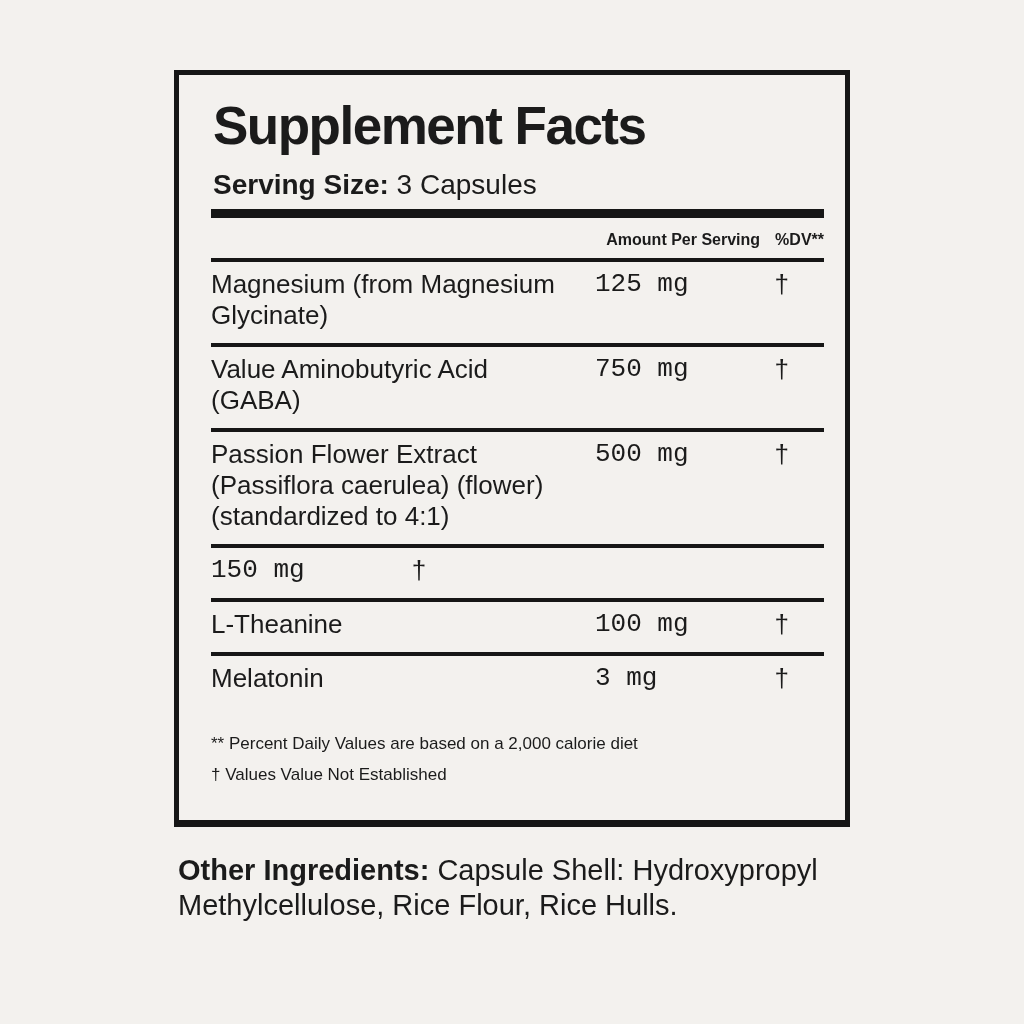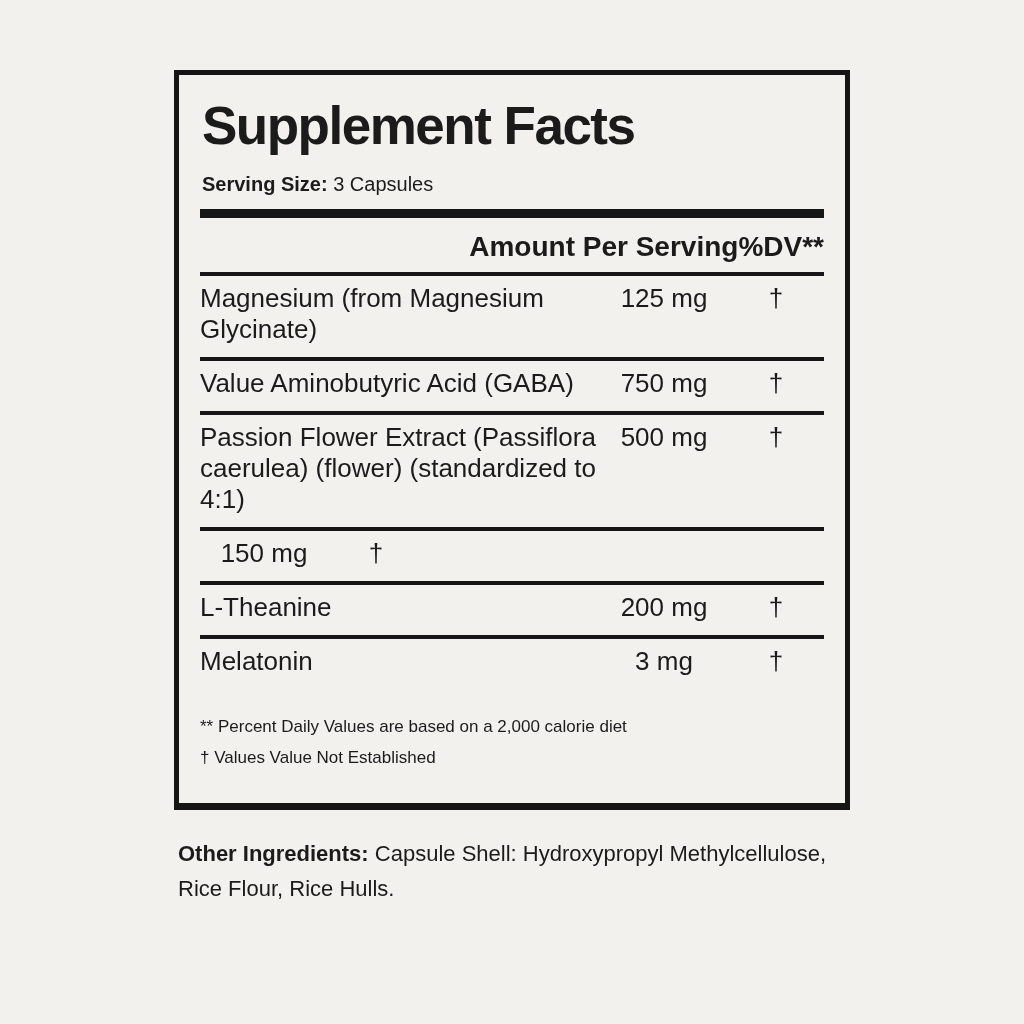--- a/index.html
+++ b/index.html
@@ -14,74 +14,76 @@
     height: 1024px;
     background: #f3f1ee;
     overflow: hidden;
   }
   .facts-box {
     box-sizing: border-box;
     width: 676px;
     margin: 70px auto 0 auto;
     border: 5px solid #161616;
     border-bottom-width: 7px;
-    padding: 16px 21px 18px 21px;
+    padding: 16px 21px 18px 32px;
   }
   .facts-title {
     font-size: 53px;
     font-weight: 900;
     letter-spacing: -1.5px;
     line-height: 1.0;
     margin: 8px 0 18px 2px;
   }
   .serving-line {
-    font-size: 20px;
+    font-size: 28px;
     line-height: 29px;
     margin-left: 2px;
   }
   .serving-line .b { font-weight: bold; }
   .thick-bar {
     height: 9px;
     background: #161616;
     margin-top: 10px;
   }
   .col-header-row {
     display: flex;
     justify-content: flex-end;
     align-items: baseline;
-    font-size: 28px;
+    gap: 15px;
+    font-size: 16px;
     font-weight: bold;
     padding: 13px 0 9px 0;
   }
   .thin-bar {
     height: 4px;
     background: #161616;
   }
   .ing-row {
     display: flex;
     align-items: flex-start;
     padding: 7px 0 12px 0;
     border-bottom: 4px solid #161616;
     font-size: 26px;
     line-height: 31px;
+    gap: 32px;
   }
   .ing-row.last { border-bottom: none; }
   .ing-name { width: 400px; }
-  .ing-amount { width: 128px; text-align: center; }
+  .ing-amount { width: 128px; text-align: left; font-family: Liberation Mono, monospace; }
   .ing-dv { width: 96px; text-align: center; }
   .footnotes {
     margin-top: 22px;
     font-size: 17px;
     line-height: 31px;
     padding-bottom: 12px;
   }
   .other-ingredients {
     width: 676px;
     margin: 26px auto 0 auto;
-    font-size: 22px;
+    font-size: 29px;
     line-height: 35px;
     padding-left: 4px;
     box-sizing: border-box;
   }
   .other-ingredients .b { font-weight: bold; }
 </style>
 </head>
 <body>
 
 <div class="page">
@@ -122,21 +124,21 @@
       <div class="ing-dv">†</div>
     </div>
 
     <div class="ing-row">
       <div class="ing-amount">150 mg</div>
       <div class="ing-dv">†</div>
     </div>
 
     <div class="ing-row">
       <div class="ing-name">L-Theanine</div>
-      <div class="ing-amount">200 mg</div>
+      <div class="ing-amount">100 mg</div>
       <div class="ing-dv">†</div>
     </div>
 
     <div class="ing-row last">
       <div class="ing-name">Melatonin</div>
       <div class="ing-amount">3 mg</div>
       <div class="ing-dv">†</div>
     </div>
 
     <div class="footnotes">

